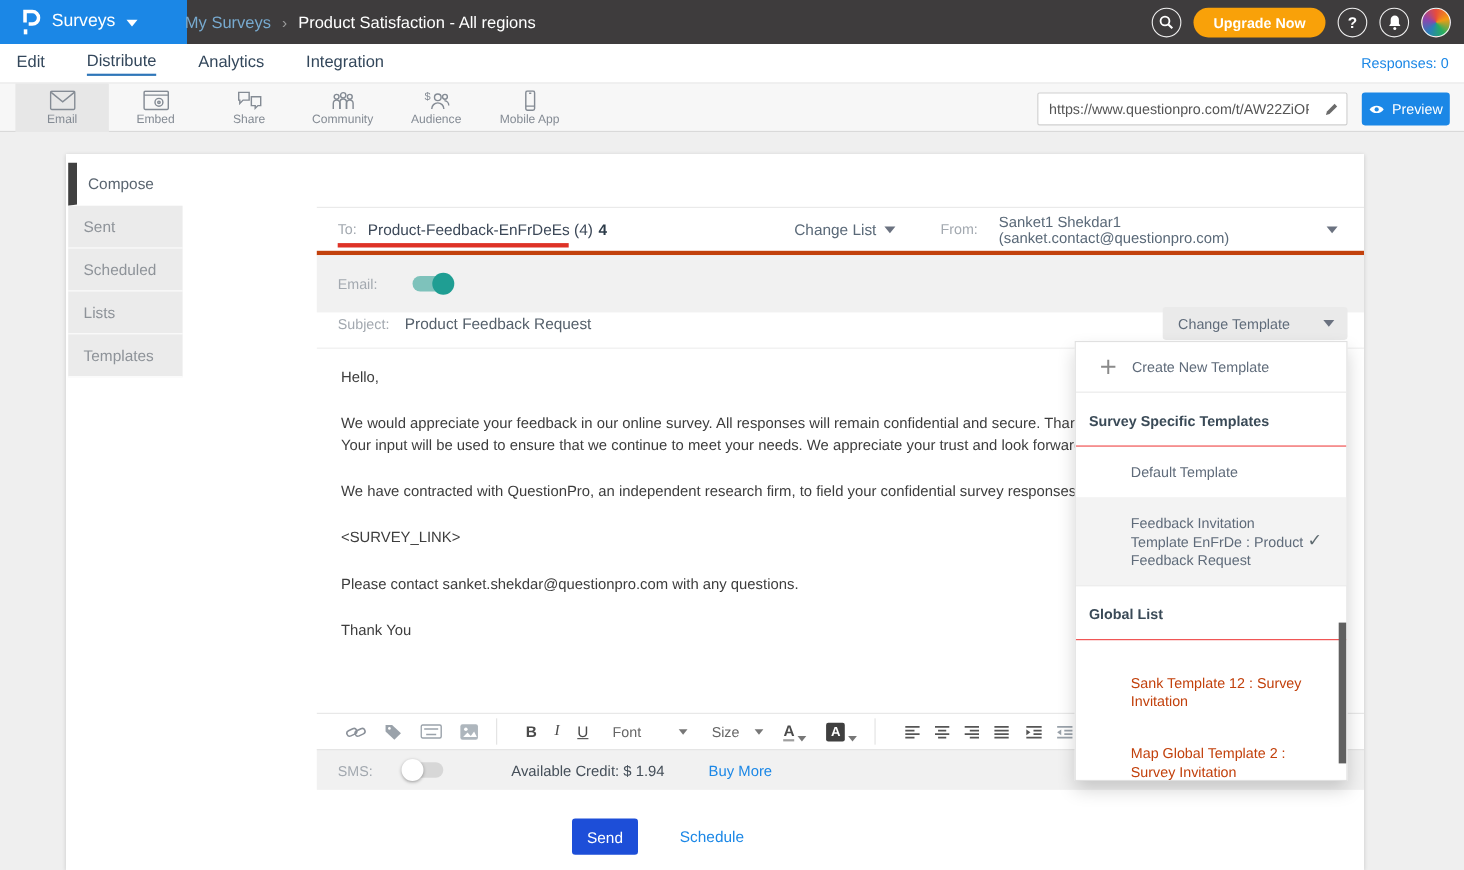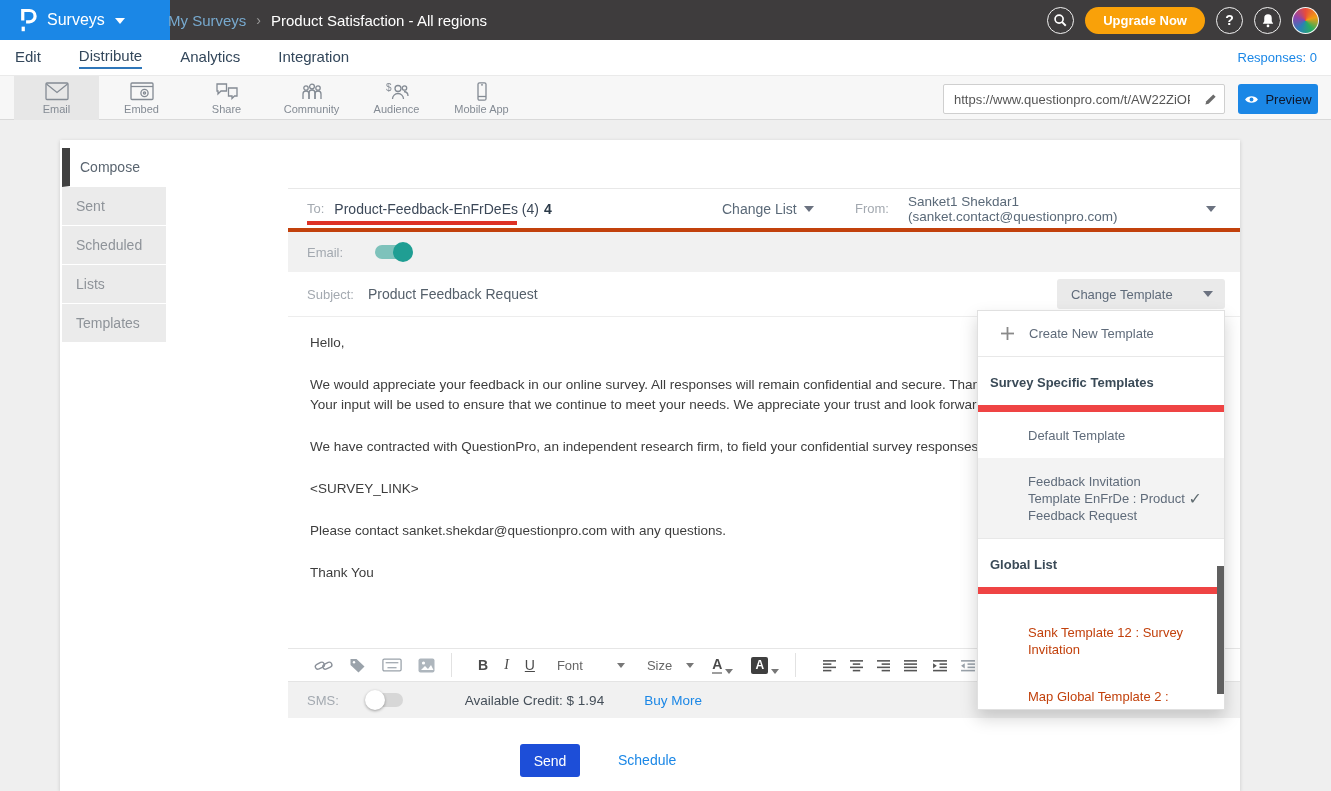--- a/index.html
+++ b/index.html
@@ -30,41 +30,41 @@
   
   #channelbar { position:absolute; left:0; top:75px; width:1331px; height:45px; background:#F7F7F7; border-top:1px solid #EAEAEA; border-bottom:1px solid #D9D9D9; }
   .channels { position:absolute; left:14px; top:0; height:44px; display:flex; }
   .channel { width:85px; height:44px; display:flex; flex-direction:column; align-items:center; justify-content:center; gap:2px; cursor:pointer; }
   .channel.active { background:#E7E7E7; }
   .channel-label { font-size:11px; color:#848B94; }
   .channel svg { stroke:#848B94; fill:none; stroke-width:1.3; }
   .urlbox { position:absolute; left:943px; top:8px; width:282px; height:30px; background:#fff; border:1px solid #CFCFCF; border-radius:2px; display:flex; align-items:center; }
   .urlbox input { flex:1; border:none; outline:none; font-size:13px; color:#555; padding:0 6px 0 10px; font-family:"Liberation Sans",sans-serif; background:transparent; min-width:0; }
   .url-edit { width:28px; height:28px; display:flex; align-items:center; justify-content:center; cursor:pointer; }
-  .preview-btn { position:absolute; left:1238px; top:8px; width:80px; height:30px; background:#1B87E6; border:none; border-radius:3px; color:#0f172a; font-size:13px; display:flex; align-items:center; justify-content:center; gap:6px; font-family:"Liberation Sans",sans-serif; cursor:pointer; }
+  .preview-btn { position:absolute; left:1238px; top:8px; width:80px; height:30px; background:#1B87E6; border:none; border-radius:3px; color:#ffffff; font-size:13px; display:flex; align-items:center; justify-content:center; gap:6px; font-family:"Liberation Sans",sans-serif; cursor:pointer; }
 
   
   #card { position:absolute; left:60px; top:140px; width:1180px; height:651px; background:#fff; box-shadow:0 1px 4px rgba(0,0,0,.16); }
   .menu { position:absolute; left:2px; top:8px; width:104px; }
   .menu-item { height:39px; background:#EBEBEB; border-bottom:1px solid #fff; display:flex; align-items:center; padding-left:14px; font-size:14px; color:#8E9399; cursor:pointer; }
   .menu-item.active { background:#fff; border-left:8px solid #404040; padding-left:10px; color:#5A6570; }
 
   .form { position:absolute; left:228px; top:0; width:952px; }
   .row-to { position:absolute; left:0; top:48px; width:952px; height:44px; border-top:1px solid #E8E8E8; border-bottom:4px solid #c2410c; display:flex; align-items:center; }
   .lbl { font-size:13px; color:#A3A9B0; }
   .to-lbl { margin-left:19px; }
   .to-value { margin-left:10px; font-size:14px; color:#3C4858; cursor:pointer; }
   .to-count { font-weight:bold; color:#2B3A48; margin-left:5px; font-size:14px; }
   .red-bar { position:absolute; left:19px; bottom:3px; width:210px; height:4px; background:#DE3226; }
   .change-list { position:absolute; left:434px; width:92px; display:flex; justify-content:space-between; align-items:center; font-size:14px; color:#5A6978; cursor:pointer; }
   .caret-g { width:0; height:0; border-left:5px solid transparent; border-right:5px solid transparent; border-top:6px solid #6B7280; }
   .from-lbl { position:absolute; left:567px; }
   .from-value { position:absolute; left:620px; width:308px; display:flex; justify-content:space-between; align-items:center; font-size:13.5px; color:#5A6978; cursor:pointer; }
 
-  .row-email { position:absolute; left:0; top:92px; width:952px; height:40px; background:#F1F1F1; display:flex; align-items:center; }
+  .row-email { position:absolute; left:0; top:92px; width:952px; height:52px; background:#F1F1F1; display:flex; align-items:center; }
   .row-email .lbl { margin-left:19px; }
   .toggle { position:relative; width:36px; height:14px; border-radius:7px; margin-left:32px; cursor:pointer; }
   .toggle .knob { position:absolute; top:-3px; width:20px; height:20px; border-radius:50%; }
   .toggle.on { background:#7EC2BB; }
   .toggle.on .knob { right:-2px; background:#1F9E93; }
   .toggle.off { background:#D7D7D7; }
   .toggle.off .knob { left:-2px; background:#fff; box-shadow:0 1px 3px rgba(0,0,0,.35); }
 
   .row-subject { position:absolute; left:0; top:132px; width:952px; height:45px; border-bottom:1px solid #EDEDED; display:flex; align-items:center; }
   .row-subject .lbl { margin-left:19px; }
@@ -93,21 +93,21 @@
   .row-sms .toggle { margin-left:28px; }
   .credit { margin-left:62px; font-size:13.5px; color:#454F59; font-weight:500; }
   .buy-more { margin-left:40px; font-size:13.5px; color:#1B87E6; cursor:pointer; }
 
   .send-btn { position:absolute; left:232px; top:604px; width:60px; height:33px; background:#1d4ed8; color:#fff; border:none; border-radius:3px; font-size:14px; font-family:"Liberation Sans",sans-serif; cursor:pointer; }
   .schedule-link { position:absolute; left:330px; top:612px; font-size:14px; color:#1B87E6; cursor:pointer; }
 
   
   #tpl-dropdown { position:absolute; left:977px; top:310px; width:248px; height:400px; background:#fff; border:1px solid #E0E0E0; box-shadow:0 8px 16px rgba(0,0,0,.18); overflow:hidden; z-index:50; }
   .dd-create { height:46px; border-bottom:1px solid #E8E8E8; display:flex; align-items:center; gap:14px; padding-left:22px; font-size:13px; color:#5F6B7A; cursor:pointer; }
-  .dd-header { padding:18px 12px 15px 12px; font-size:13px; font-weight:bold; color:#3A4A57; border-bottom:7px solid #ef4444; }
+  .dd-header { padding:18px 12px 15px 12px; font-size:13px; font-weight:bold; color:#3A4A57; border-bottom:1px solid #ef4444; }
   .dd-item { padding:15px 20px 14px 50px; font-size:13px; color:#5F6B7A; line-height:17px; cursor:pointer; }
   .dd-item .txt { display:block; max-width:166px; }
   .dd-item.selected { position:relative; background:#F3F3F3; }
   .dd-check { position:absolute; right:22px; top:50%; transform:translateY(-50%); color:#5f6b70; font-size:16px; }
   .dd-divider { height:1px; background:#E8E8E8; }
   .dd-scroll-thumb { position:absolute; right:0; top:255px; width:7px; height:128px; background:#606060; cursor:pointer; }
   .dd-list-item { padding:0 20px 0 50px; margin-top:30px; font-size:13px; color:#c2410c; line-height:17px; cursor:pointer; }
   .dd-list-item .txt { display:block; max-width:166px; }
 </style>
 </head>

